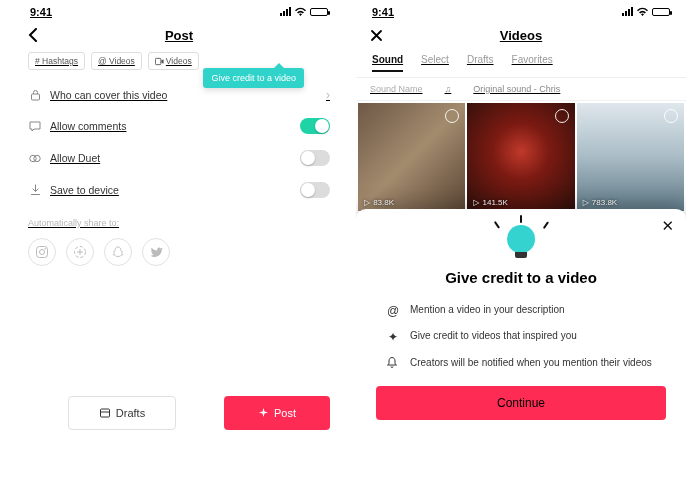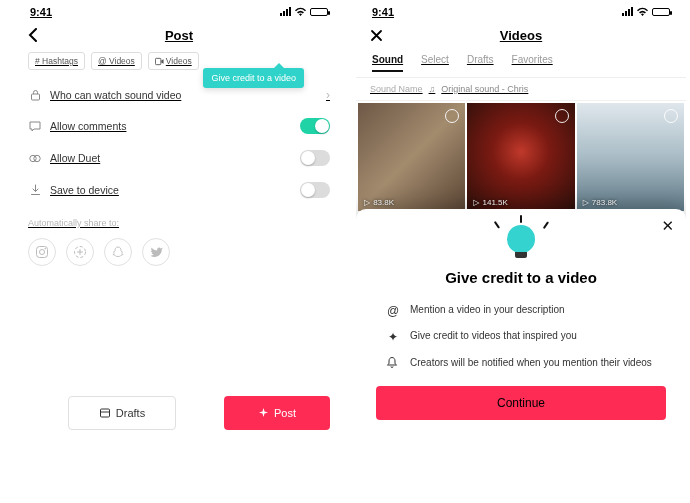--- a/index.html
+++ b/index.html
@@ -146,21 +146,21 @@
 
   
   .tabsrow{
     display:flex;gap:18px;padding:4px 16px 6px;font-size:10px;color:#999;border-bottom:1px solid #eee;
   }
   .tab{padding-bottom:6px;position:relative;}
   .tab.active{color:#111;font-weight:600;}
   .tab.active::after{content:"";position:absolute;left:0;right:0;bottom:-1px;height:2px;background:#111;}
 
   .sound-row{
-    display:flex;align-items:center;gap:6px;padding:6px 14px;font-size:9px;color:#888;
+    display:flex;align-items:center;gap:22px;padding:6px 14px;font-size:9px;color:#888;
     border-bottom:1px solid #f1f1f1;
   }
   .sound-row .sn{color:#aaa;}
 
   .grid{
     display:flex;gap:2px;padding:2px;
   }
   .gcell{
     flex:1;height:108px;position:relative;overflow:hidden;
   }
@@ -267,21 +267,21 @@
 
   <div class="settings">
     <div class="srow">
       <span class="lbl">
         <span class="icon">
           <svg width="11" height="12" viewBox="0 0 11 12">
               <rect x="1.5" y="5" width="8" height="6" rx="1" fill="none" stroke="#888"></rect>
               <path d="M3.5 5 V3.5 a2 2 0 0 1 4 0 V5" fill="none" stroke="#888"></path>
             </svg>
         </span>
-        <span>Who can watch sound video</span>
+        <span>Who can cover this video</span>
       </span>
       <span class="privacy-val">Everyone</span>
       <span class="chev">›</span>
     </div>
 
     <div class="srow">
       <span class="lbl">
         <span class="icon">
           <svg width="12" height="11" viewBox="0 0 12 11">
               <path d="M1 1 h10 v7 h-6 l-2 2 v-2 h-2 z" fill="none" stroke="#888"></path>

